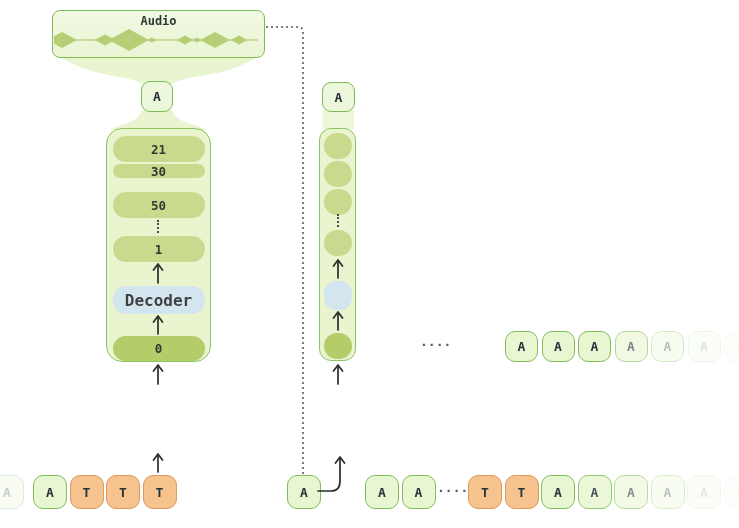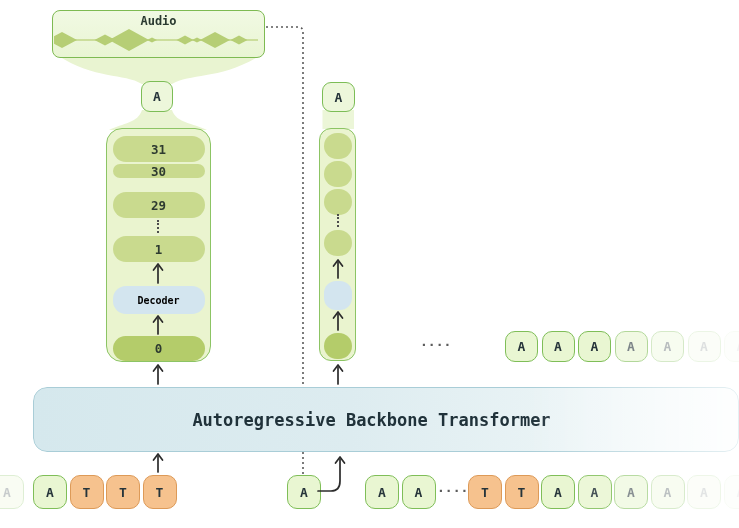--- a/index.html
+++ b/index.html
@@ -37,21 +37,21 @@
   
   .stack{
     box-sizing:border-box;background:#eaf4cf;border:1.5px solid #8cc464;
     border-radius:16px;z-index:2;
   }
   .pill{
     position:absolute;box-sizing:border-box;border-radius:13px;background:#c9da8e;
     display:flex;align-items:center;justify-content:center;
     font:bold 12.5px "DejaVu Sans Mono",monospace;color:#2e3b30;z-index:3;
   }
-  .pill.blue{background:#d3e5ef;color:#000000;font-size:10px;}
+  .pill.blue{background:#d3e5ef;color:#404040;font-size:16px;}
   .pill.dark{background:#b4cc6a;}
 
   .vdots{border-left:2px dotted #4c4c4c;width:0;z-index:3;}
 
   .hdots{
     font:bold 13px "DejaVu Sans Mono",monospace;color:#5c5c5c;
     letter-spacing:0px;z-index:3;
   }
 
   
@@ -105,23 +105,23 @@
         M 122.5 14 L 131 9.5 L 139.5 14 L 131 18.5 Z
         M 138 14 L 143 11.5 L 148 14 L 143 16.5 Z
         M 146 14 L 161 6 L 176 14 L 161 22 Z
         M 176.5 14 L 185 9.5 L 193.5 14 L 185 18.5 Z"></path>
     </svg>
   </div>
 
   <div class="abs a-in" style="left:141px;top:81px;width:32px;height:31px;">A</div>
 
   <div class="abs stack" style="left:106px;top:128px;width:105px;height:234px;"></div>
-  <div class="pill" style="left:112.5px;top:136px;width:92px;height:26px;">31</div>
+  <div class="pill" style="left:112.5px;top:136px;width:92px;height:26px;">21</div>
   <div class="pill" style="left:112.5px;top:164px;width:92px;height:14px;">30</div>
-  <div class="pill" style="left:112.5px;top:192px;width:92px;height:26px;">29</div>
+  <div class="pill" style="left:112.5px;top:192px;width:92px;height:26px;">50</div>
   <div class="abs vdots" style="left:157px;top:220px;height:13px;"></div>
   <div class="pill" style="left:112.5px;top:236px;width:92px;height:26px;">1</div>
   <div class="pill blue" style="left:112.5px;top:286px;width:92px;height:28px;">Decoder</div>
   <div class="pill dark" style="left:112.5px;top:336px;width:92px;height:25px;">0</div>
 
   <div class="abs a-in" style="left:322px;top:82px;width:33px;height:30px;">A</div>
 
   <div class="abs stack" style="left:319px;top:128px;width:37px;height:233px;border-radius:12px;"></div>
   <div class="pill" style="left:323.5px;top:133px;width:28px;height:26px;"></div>
   <div class="pill" style="left:323.5px;top:161px;width:28px;height:26px;"></div>
@@ -134,23 +134,20 @@
   <div class="abs hdots" style="left:420px;top:337px;">····</div>
 
   <div class="tok audio top" style="left:505px;top:331px;">A</div>
   <div class="tok audio top" style="left:541.5px;top:331px;">A</div>
   <div class="tok audio top" style="left:578px;top:331px;">A</div>
   <div class="tok audio top" style="left:614.5px;top:331px;opacity:.6;">A</div>
   <div class="tok audio top" style="left:651px;top:331px;opacity:.32;">A</div>
   <div class="tok audio top" style="left:687.5px;top:331px;opacity:.15;">A</div>
   <div class="tok audio top" style="left:724px;top:331px;opacity:.05;">A</div>
 
-  <div class="abs backbone">
-    <div class="backbone-label">Autoregressive Backbone Transformer</div>
-  </div>
 
   <div class="tok audio" style="left:-10px;top:475px;opacity:.25;">A</div>
   <div class="tok audio" style="left:33px;top:475px;">A</div>
   <div class="tok text" style="left:69.5px;top:475px;">T</div>
   <div class="tok text" style="left:106px;top:475px;">T</div>
   <div class="tok text" style="left:142.5px;top:475px;">T</div>
 
   <div class="tok audio" style="left:287px;top:475px;">A</div>
 
   <div class="tok audio" style="left:365px;top:475px;">A</div>

